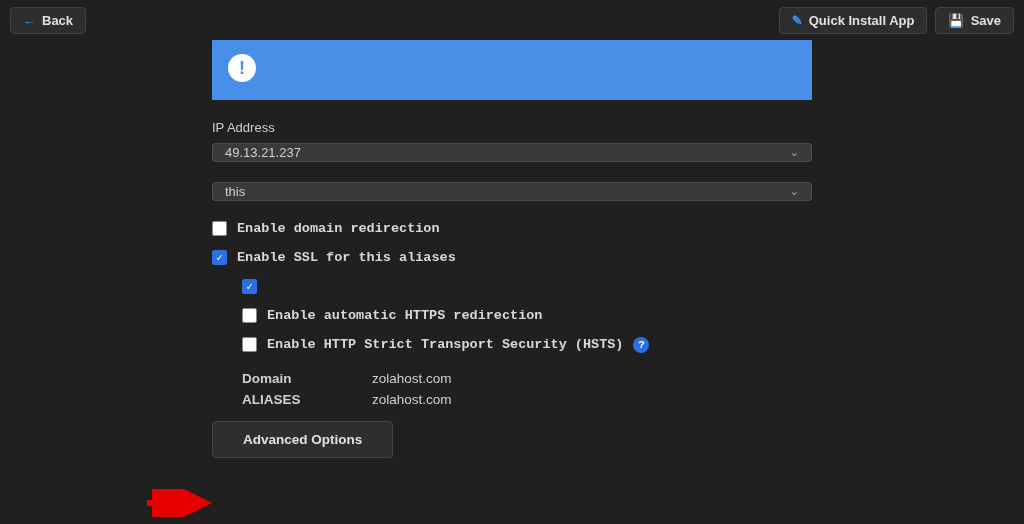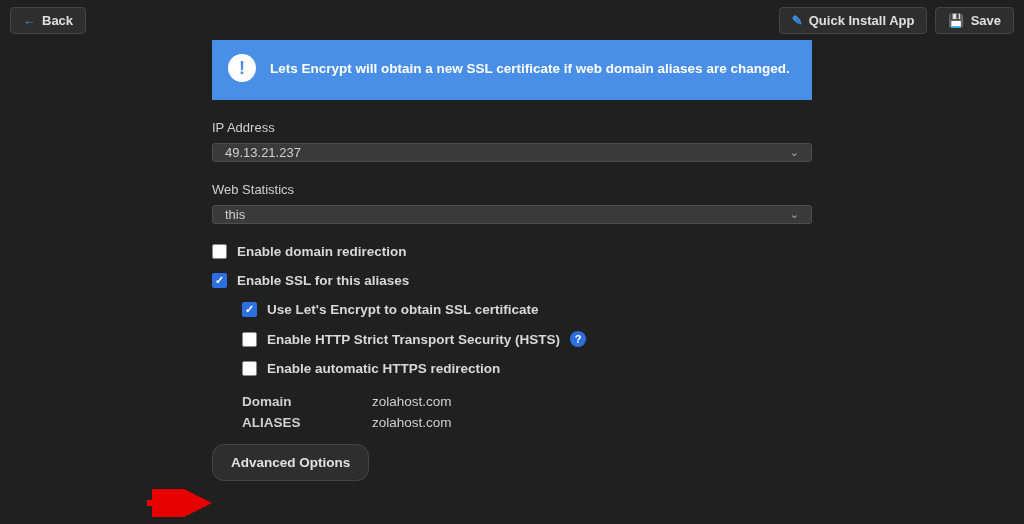--- a/index.html
+++ b/index.html
@@ -82,26 +82,27 @@
     font-size: 13px;
     display: flex;
     justify-content: space-between;
     align-items: center;
     cursor: pointer;
     margin-bottom: 20px;
   }
   .chev { color: #aaa; font-size: 11px; }
   .checkbox-row {
     display: flex;
-    align-items: flex-end;
+    align-items: flex-start;
     gap: 10px;
     margin-bottom: 14px;
     font-size: 13.5px;
     font-weight: 700;
     color: #d8d8d8;
+    font-family: Liberation Mono, monospace;
   }
   .checkbox-row.sub { margin-left: 30px; }
   .cb {
     width: 15px;
     height: 15px;
     border: 1px solid #888;
     background: #fff;
     border-radius: 2px;
     display: inline-flex;
     align-items: center;
@@ -118,22 +119,22 @@
     display: inline-flex; align-items: center; justify-content: center;
     font-size: 11px; font-weight: 700; cursor: pointer;
   }
   .kv-block { margin: 18px 0 14px 30px; }
   .kv-row { display: flex; gap: 0; font-size: 13.5px; margin-bottom: 6px; }
   .kv-key { width: 130px; font-weight: 700; color: #cfcfcf; }
   .kv-val { color: #cfcfcf; }
   .adv-btn {
     background: #2e2e2e;
     border: 1px solid #444;
-    border-radius: 12px;
-    padding: 10px 18px;
+    border-radius: 4px;
+    padding: 10px 30px;
     color: #e0e0e0;
     font-size: 13.5px;
     font-weight: 600;
     cursor: pointer;
     display: inline-block;
   }
   .red-arrow {
     position: absolute;
     left: 145px;
     top: 489px;
@@ -156,59 +157,56 @@
     <button class="btn">
       <span class="save-icon">💾</span>
       <span>Save</span>
     </button>
   </div>
 </div>
 
 <div class="main">
   <div class="info-banner">
     <div class="info-circle">!</div>
-    <span>Lets Encrypt will obtain a new SSL certificate if web domain aliases are changed.</span>
   </div>
 
   <div class="field-label">IP Address</div>
   <div class="select-box">
     <span>49.13.21.237</span>
     <span class="chev">⌄</span>
   </div>
 
-  <div class="field-label">Web Statistics</div>
   <div class="select-box">
     <span>this</span>
     <span class="chev">⌄</span>
   </div>
 
   <div class="checkbox-row">
     <span class="cb"></span>
     <span>Enable domain redirection</span>
   </div>
 
   <div class="checkbox-row">
     <span class="cb checked">✓</span>
     <span>Enable SSL for this aliases</span>
   </div>
 
   <div class="checkbox-row sub">
     <span class="cb checked">✓</span>
-    <span>Use Let's Encrypt to obtain SSL certificate</span>
+  </div>
+
+  <div class="checkbox-row sub">
+    <span class="cb"></span>
+    <span>Enable automatic HTTPS redirection</span>
   </div>
 
   <div class="checkbox-row sub">
     <span class="cb"></span>
     <span>Enable HTTP Strict Transport Security (HSTS)</span>
     <span class="help-icon">?</span>
-  </div>
-
-  <div class="checkbox-row sub">
-    <span class="cb"></span>
-    <span>Enable automatic HTTPS redirection</span>
   </div>
 
   <div class="kv-block">
     <div class="kv-row">
       <span class="kv-key">Domain</span>
       <span class="kv-val">zolahost.com</span>
     </div>
     <div class="kv-row">
       <span class="kv-key">ALIASES</span>
       <span class="kv-val">zolahost.com</span>

